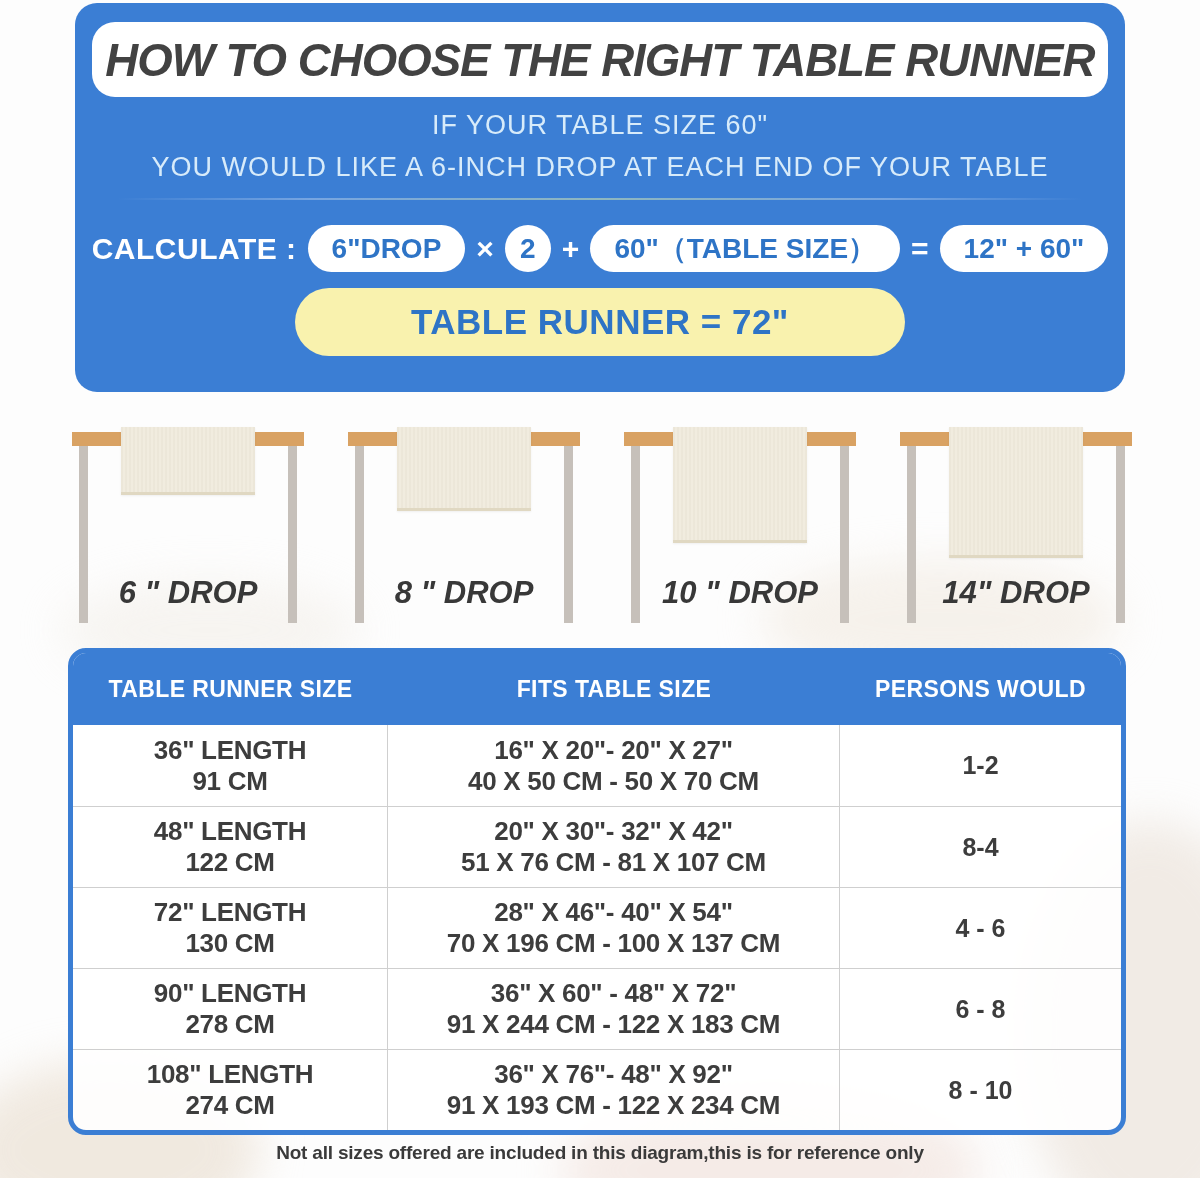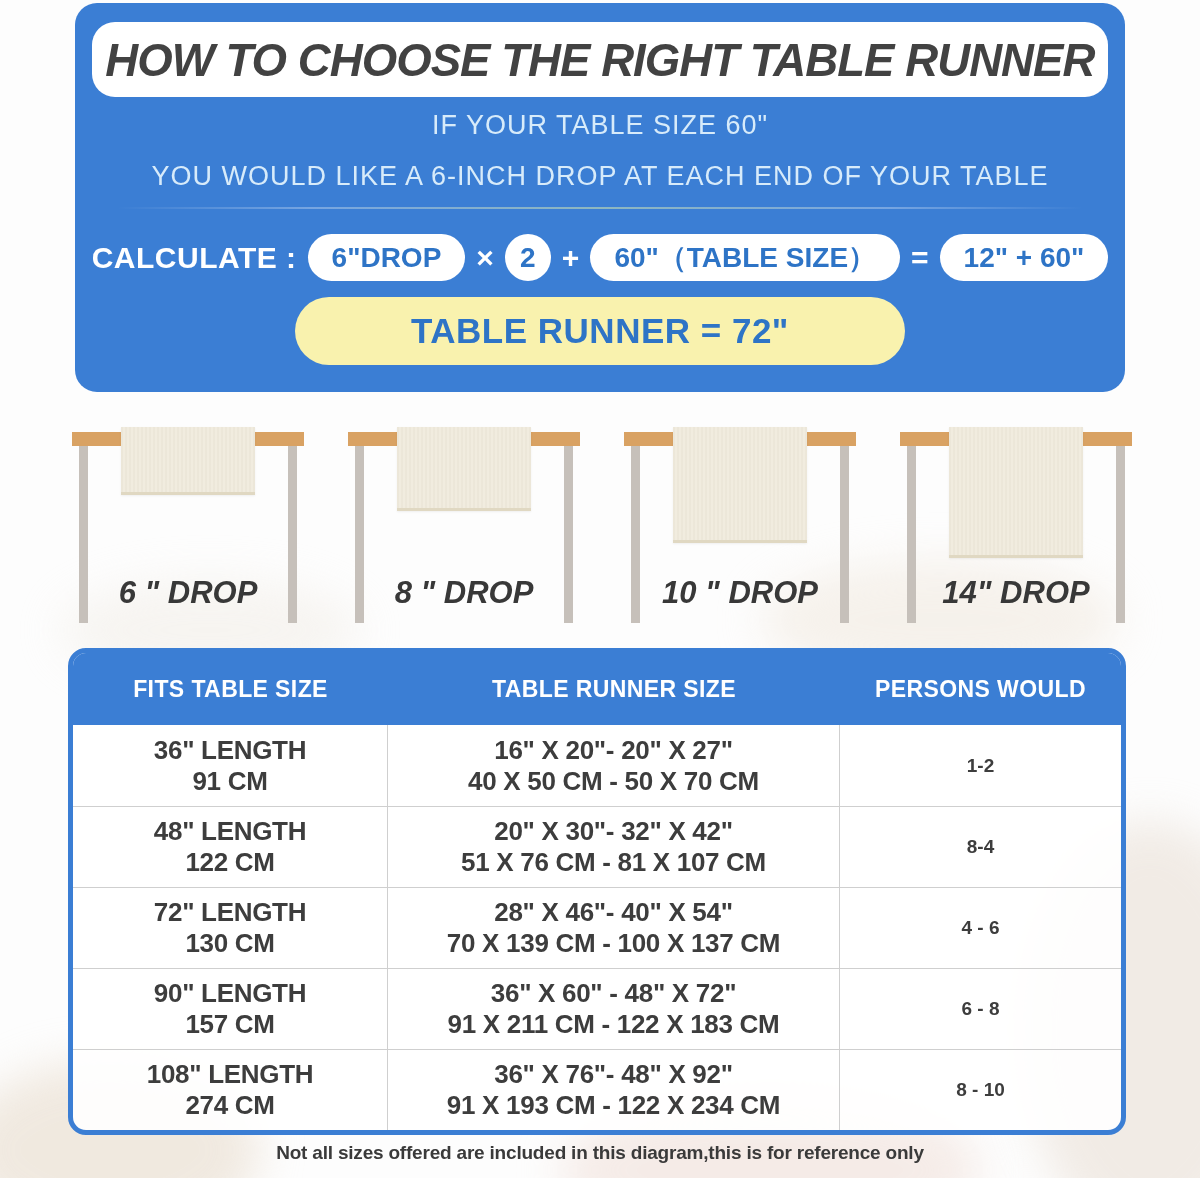--- a/index.html
+++ b/index.html
@@ -30,21 +30,21 @@
     background:#ffffff; border-radius:23px;
     display:flex; align-items:center; justify-content:center;
   }
   .title-card h1 {
     font-size:47px; font-weight:bold; font-style:italic;
     color:#424242; letter-spacing:-1px; transform:scaleX(.97);
     white-space:nowrap;
   }
   .sub { color:#d7ebfa; font-size:27px; letter-spacing:1px; font-weight:normal; }
   .sub1 { margin-top:13px; }
-  .sub2 { margin-top:20px; }
+  .sub2 { margin-top:11px; }
   .hero-divider {
     height:2px; width:92%; margin:15px auto 0;
     background:linear-gradient(90deg, rgba(255,255,255,0) 0%, rgba(255,255,255,.3) 20%,
        rgba(225,240,170,.5) 50%, rgba(255,255,255,.3) 80%, rgba(255,255,255,0) 100%);
   }
   .calc-row {
     margin-top:25px; display:flex; align-items:center; justify-content:center; gap:11px;
   }
   .calc-label { color:#ffffff; font-weight:bold; font-size:30px; letter-spacing:.5px; }
   .pill {
@@ -96,21 +96,21 @@
   .trow {
     display:grid; grid-template-columns:315fr 452fr 281fr; align-items:stretch; min-height:81px;
   }
   .trow + .trow { border-top:1px solid #cfcfcf; }
   .trow > div {
     display:flex; flex-direction:column; justify-content:center; text-align:center;
     padding:8px 4px;
   }
   .trow > div:nth-child(1), .trow > div:nth-child(2) { border-right:1px solid #cfcfcf; }
   .cell-line { font-size:26px; font-weight:bold; color:#3d3d3d; letter-spacing:-.3px; line-height:31px; }
-  .persons { font-size:19px; font-weight:bold; color:#3d3d3d; }
+  .persons { font-size:25px; font-weight:bold; color:#3d3d3d; }
 
   .footer-note {
     position:absolute; left:0; top:1142px; width:1200px; text-align:center;
     font-size:19px; font-weight:bold; color:#3a3a3a; letter-spacing:-.2px;
   }
 </style>
 </head>
 <body>
 
 <div class="page">
@@ -174,22 +174,22 @@
       <div class="leg right"></div>
       <div class="tabletop"></div>
       <div class="runner" style="height: 131px;"></div>
       <div class="drop-label">14" DROP</div>
     </div>
 
   </section>
 
   <section class="size-chart">
     <div class="thead">
+      <div>TABLE RUNNER SIZE</div>
       <div>FITS TABLE SIZE</div>
-      <div>TABLE RUNNER SIZE</div>
       <div>PERSONS WOULD</div>
     </div>
     <div class="tbody">
 
       <div class="trow">
         <div>
           <span class="cell-line">36" LENGTH</span>
           <span class="cell-line">91 CM</span>
         </div>
         <div>
@@ -215,35 +215,35 @@
         </div>
       </div>
 
       <div class="trow">
         <div>
           <span class="cell-line">72" LENGTH</span>
           <span class="cell-line">130 CM</span>
         </div>
         <div>
           <span class="cell-line">28" X 46"- 40" X 54"</span>
-          <span class="cell-line">70 X 139 CM - 100 X 137 CM</span>
+          <span class="cell-line">70 X 196 CM - 100 X 137 CM</span>
         </div>
         <div>
           <span class="persons">4 - 6</span>
         </div>
       </div>
 
       <div class="trow">
         <div>
           <span class="cell-line">90" LENGTH</span>
-          <span class="cell-line">157 CM</span>
+          <span class="cell-line">278 CM</span>
         </div>
         <div>
           <span class="cell-line">36" X 60" - 48" X 72"</span>
-          <span class="cell-line">91 X 211 CM - 122 X 183 CM</span>
+          <span class="cell-line">91 X 244 CM - 122 X 183 CM</span>
         </div>
         <div>
           <span class="persons">6 - 8</span>
         </div>
       </div>
 
       <div class="trow">
         <div>
           <span class="cell-line">108" LENGTH</span>
           <span class="cell-line">274 CM</span>

